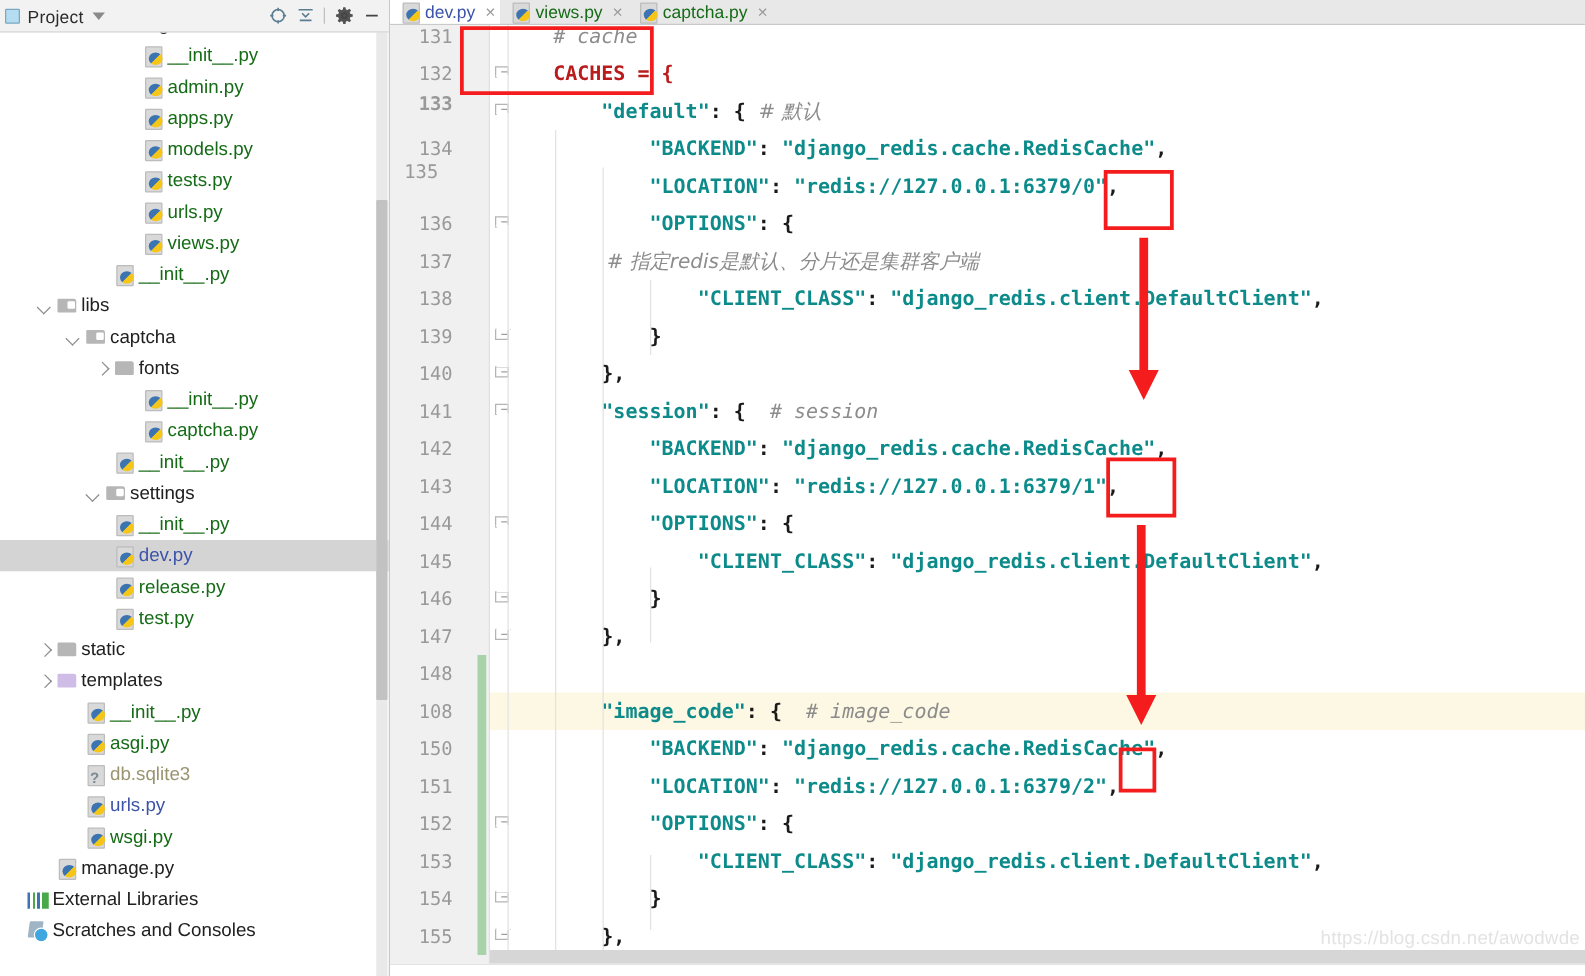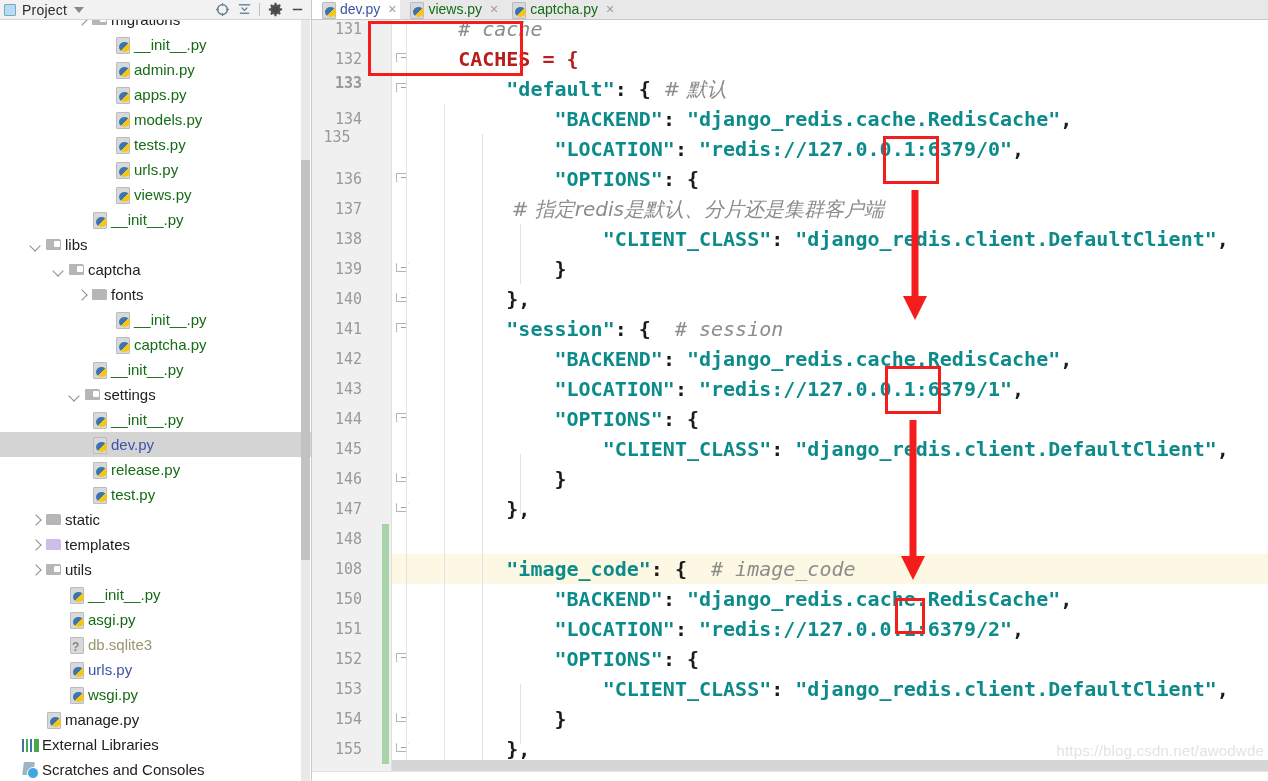--- a/index.html
+++ b/index.html
@@ -23,21 +23,21 @@
     width: 312px;
     height: 781px;
     background: #ffffff;
     flex: 0 0 312px;
     overflow: hidden;
     border-right: 1px solid #c9c9c9;
   }
   #project-header {
     position: absolute;
     top: 0; left: 0;
-    width: 312px; height: 20px;
+    width: 312px; height: 26px;
     background: #f2f2f2;
     border-bottom: 1px solid #d6d6d6;
     display: flex;
     align-items: center;
     padding: 0 4px;
     z-index: 5;
   }
   .ph-title {
     font-size: 14px;
     color: #2b2b2b;
@@ -352,26 +352,26 @@
   #codelines {
     position: absolute;
     left: 80px; top: 0;
     right: 0; height: 761px;
   }
   .cline {
     position: absolute;
     left: 0; right: 0;
     height: 30px;
     line-height: 30px;
-    font-size: 20px;
+    font-size: 16px;
     white-space: pre;
     font-family: "DejaVu Sans Mono", monospace;
     font-weight: bold;
     color: #1a1a1a;
-    padding-left: 18px;
+    padding-left: 12px;
   }
   .cline.cur {
     background: #fdf8e3;
   }
   .str  { color: #0d8b8b; }
   .kw   { color: #b91c1c; }
   .cmt  { color: #8c8c8c; font-style: italic; font-weight: normal; }
   .cmt-cn { color: #8c8c8c; font-style: italic; font-weight: normal; font-family: "DejaVu Sans", sans-serif; }
   .punc { color: #1a1a1a; }
 
@@ -569,25 +569,20 @@
           </div>
           <div class="row" style="padding-left: 29px;">
             <span class="twisty right"></span>
             <span class="ic folder plain"></span>
             <span class="lbl dark">static</span>
           </div>
           <div class="row" style="padding-left: 29px;">
             <span class="twisty right"></span>
             <span class="ic folder violet"></span>
             <span class="lbl dark">templates</span>
-          </div>
-          <div class="row" style="padding-left: 29px;">
-            <span class="twisty right"></span>
-            <span class="ic folder"></span>
-            <span class="lbl dark">utils</span>
           </div>
           <div class="row" style="padding-left: 52px;">
             <span class="twisty "></span>
             <span class="ic pyfile"></span>
             <span class="lbl py">__init__.py</span>
           </div>
           <div class="row" style="padding-left: 52px;">
             <span class="twisty "></span>
             <span class="ic pyfile"></span>
             <span class="lbl py">asgi.py</span>

